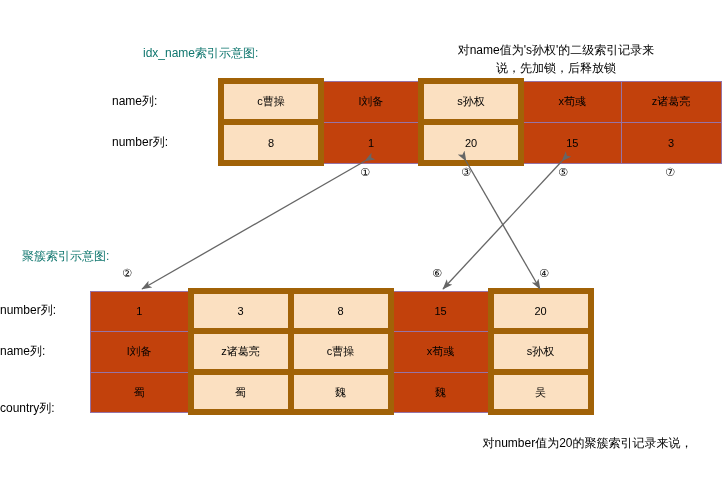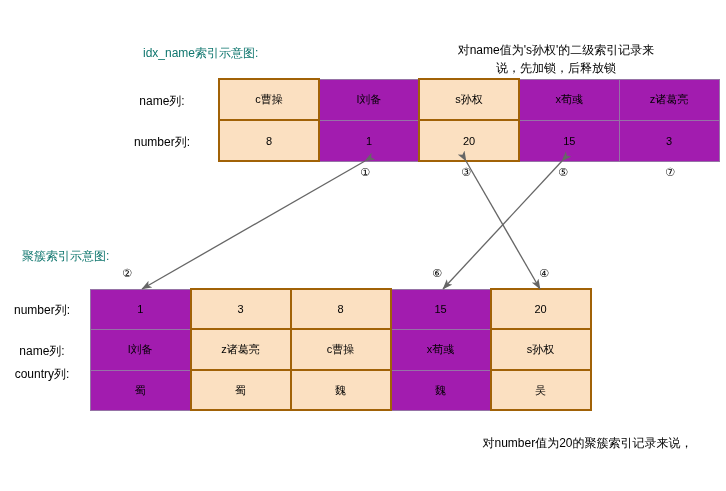--- a/index.html
+++ b/index.html
@@ -22,21 +22,21 @@
 
   .diagram-label {
     font-size: 12px;
     color: #0f766e;
     white-space: nowrap;
   }
   .row-label {
     font-size: 12px;
     color: #000;
     white-space: nowrap;
-    text-align: center;
+    text-align: left;
   }
   .caption {
     font-size: 12px;
     color: #000;
     text-align: center;
     line-height: 18px;
     white-space: nowrap;
   }
 
   
@@ -47,24 +47,24 @@
   }
   .grid td {
     font-size: 11px;
     text-align: center;
     vertical-align: middle;
     padding: 0;
     white-space: nowrap;
   }
   .c-orange {
     background: #fbe0c1;
-    border: 2px solid #a16207;
+    border: 6px solid #a16207;
   }
   .c-purple {
-    background: #a21caf;
+    background: #c2410c;
     border: 1px solid #9673a6;
   }
 
   
   .marker {
     position: absolute;
     font-size: 11px;
     line-height: 13px;
     color: #000;
     width: 14px;
@@ -128,21 +128,21 @@
   <div class="abs marker" style="left:663px; top:166px;">⑦</div>
 
   <div class="abs diagram-label" style="left:22px; top:248px;text-align:center;">聚簇索引示意图:</div>
 
   <div class="abs marker" style="left:120px; top:267px;">②</div>
   <div class="abs marker" style="left:430px; top:267px;">⑥</div>
   <div class="abs marker" style="left:537px; top:267px;">④</div>
 
   <div class="abs row-label" style="left:0px; top:302px; width:84px;">number列:</div>
   <div class="abs row-label" style="left:0px; top:343px; width:84px;">name列:</div>
-  <div class="abs row-label" style="left:0px; top:366px; width:84px;">country列:</div>
+  <div class="abs row-label" style="left:0px; top:400px; width:84px;">country列:</div>
 
   <table class="grid" id="clustered-index-table" style="left:90px; top:288px; width:500px;">
     <colgroup>
       <col style="width:100px">
         <col style="width:100px">
         <col style="width:100px">
       <col style="width:100px">
         <col style="width:100px">
     </colgroup>
     <tbody>

